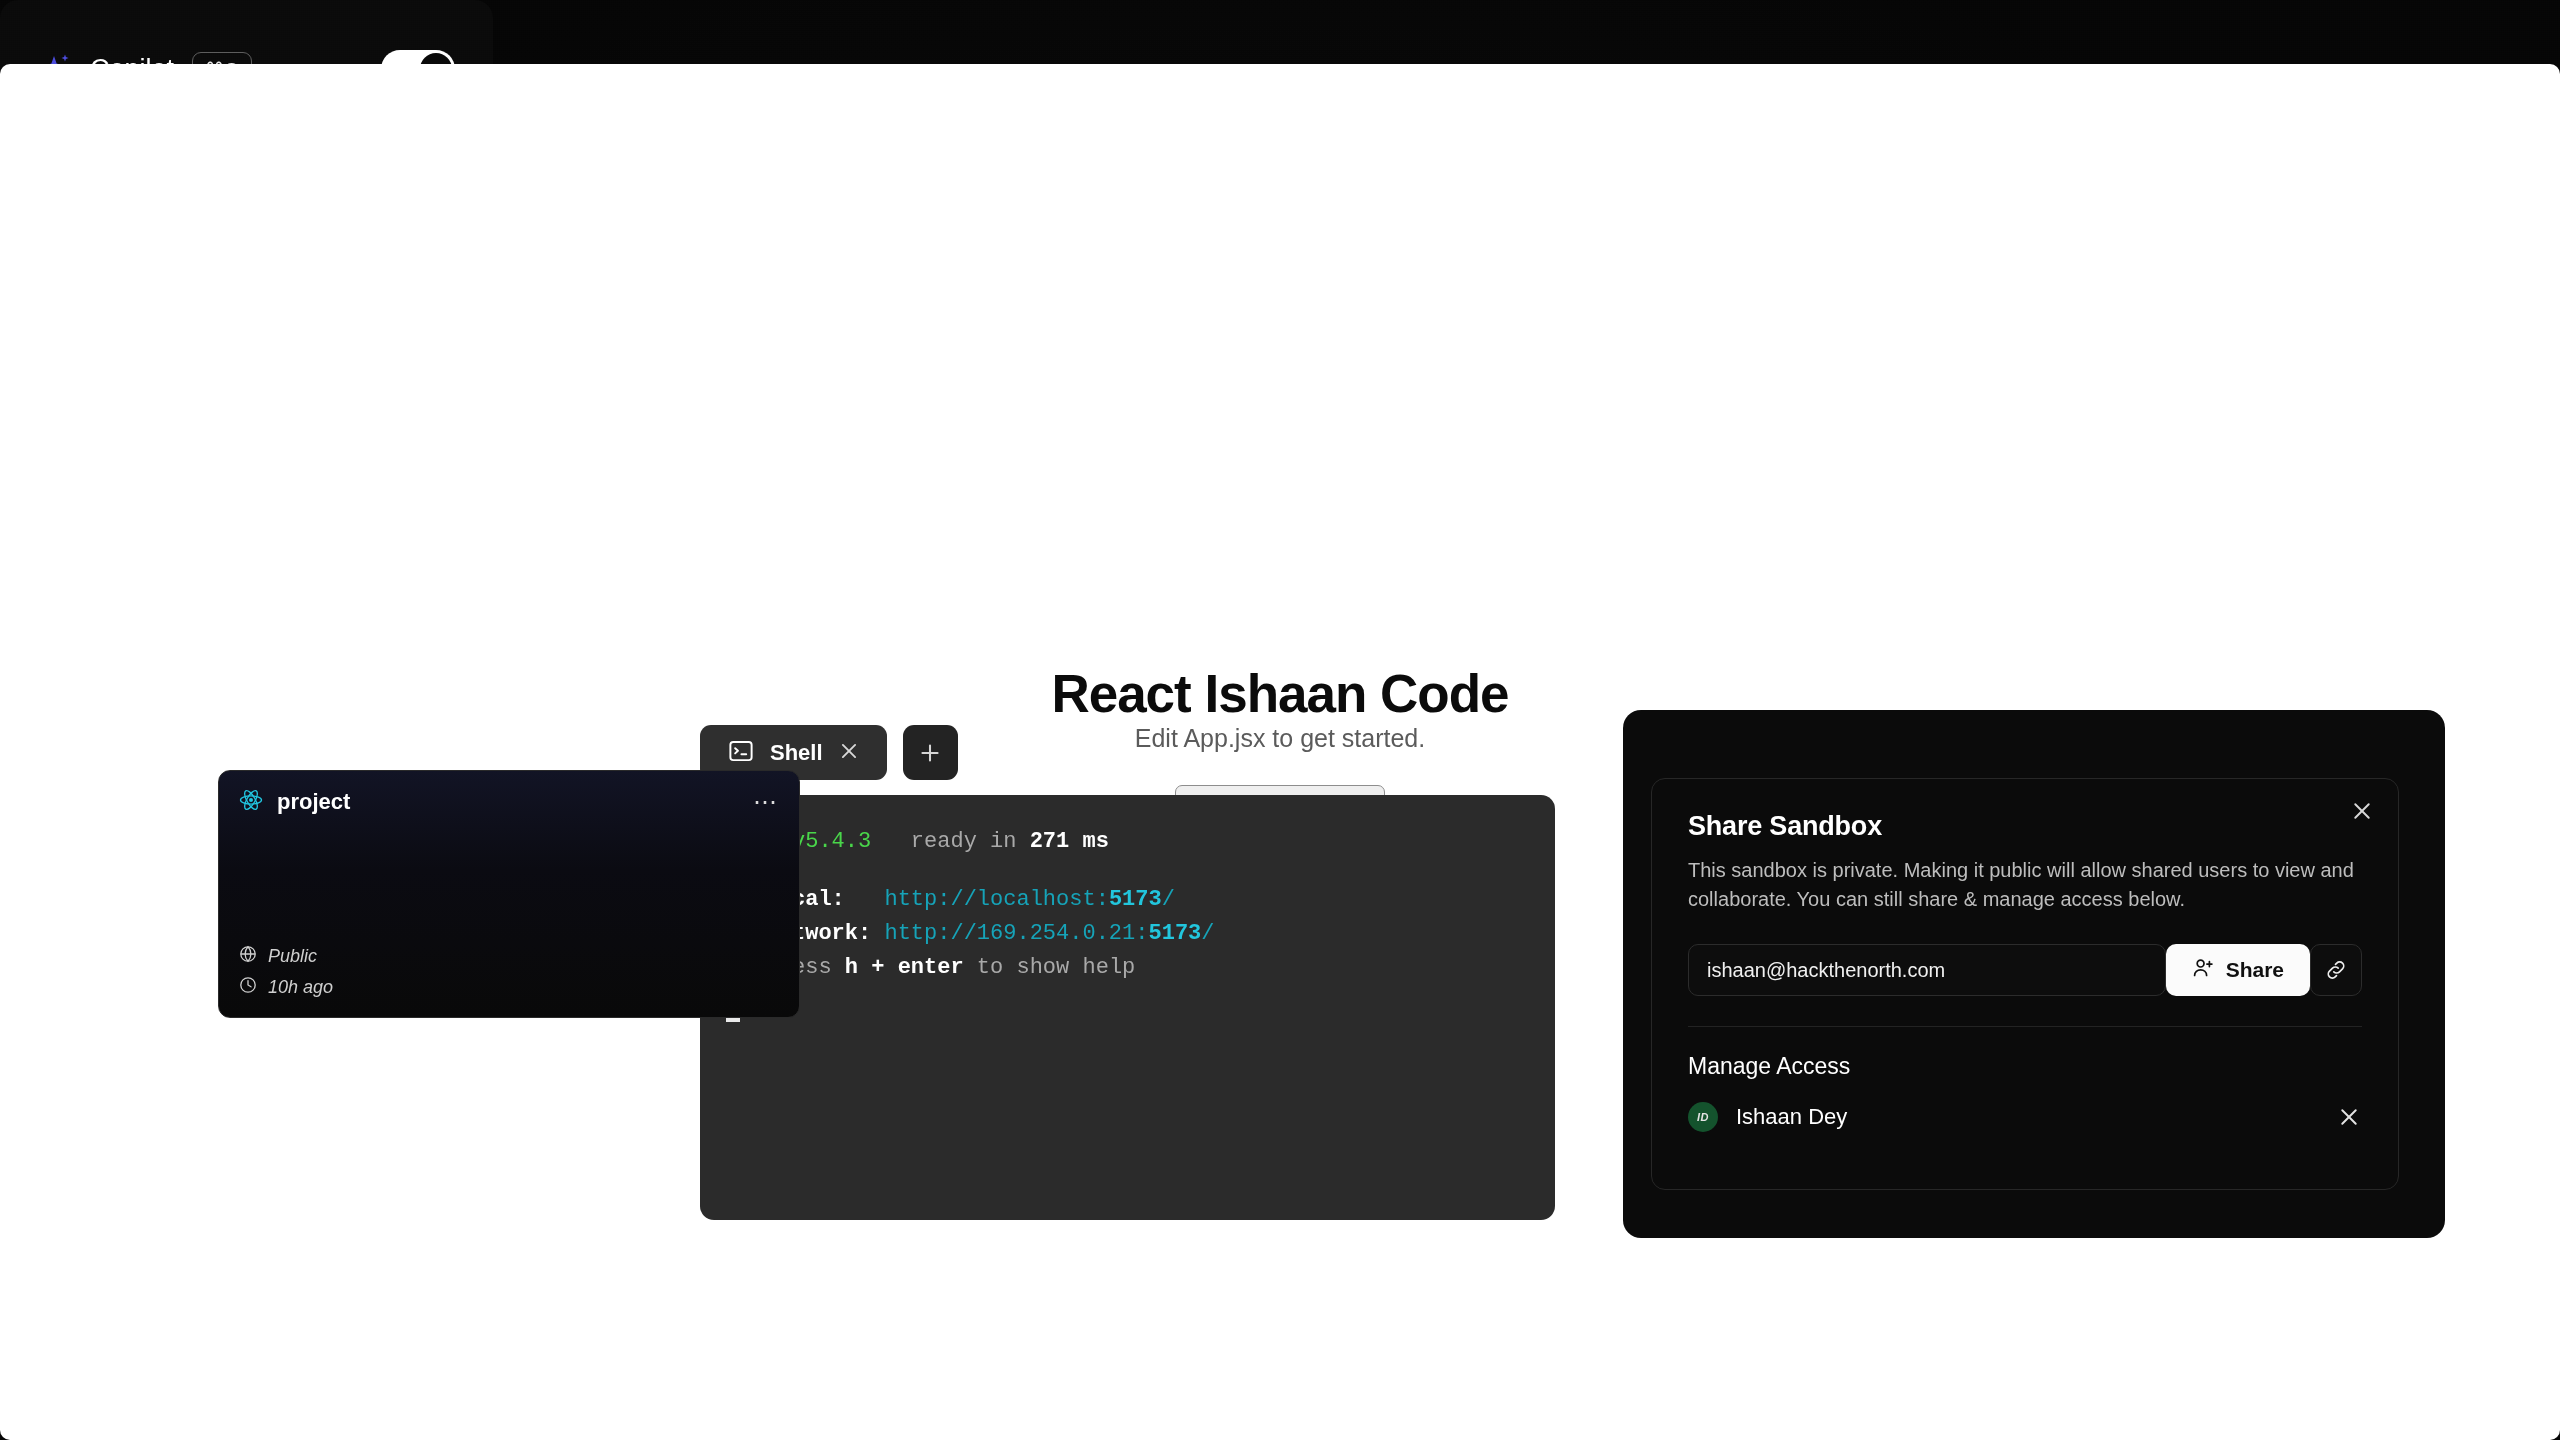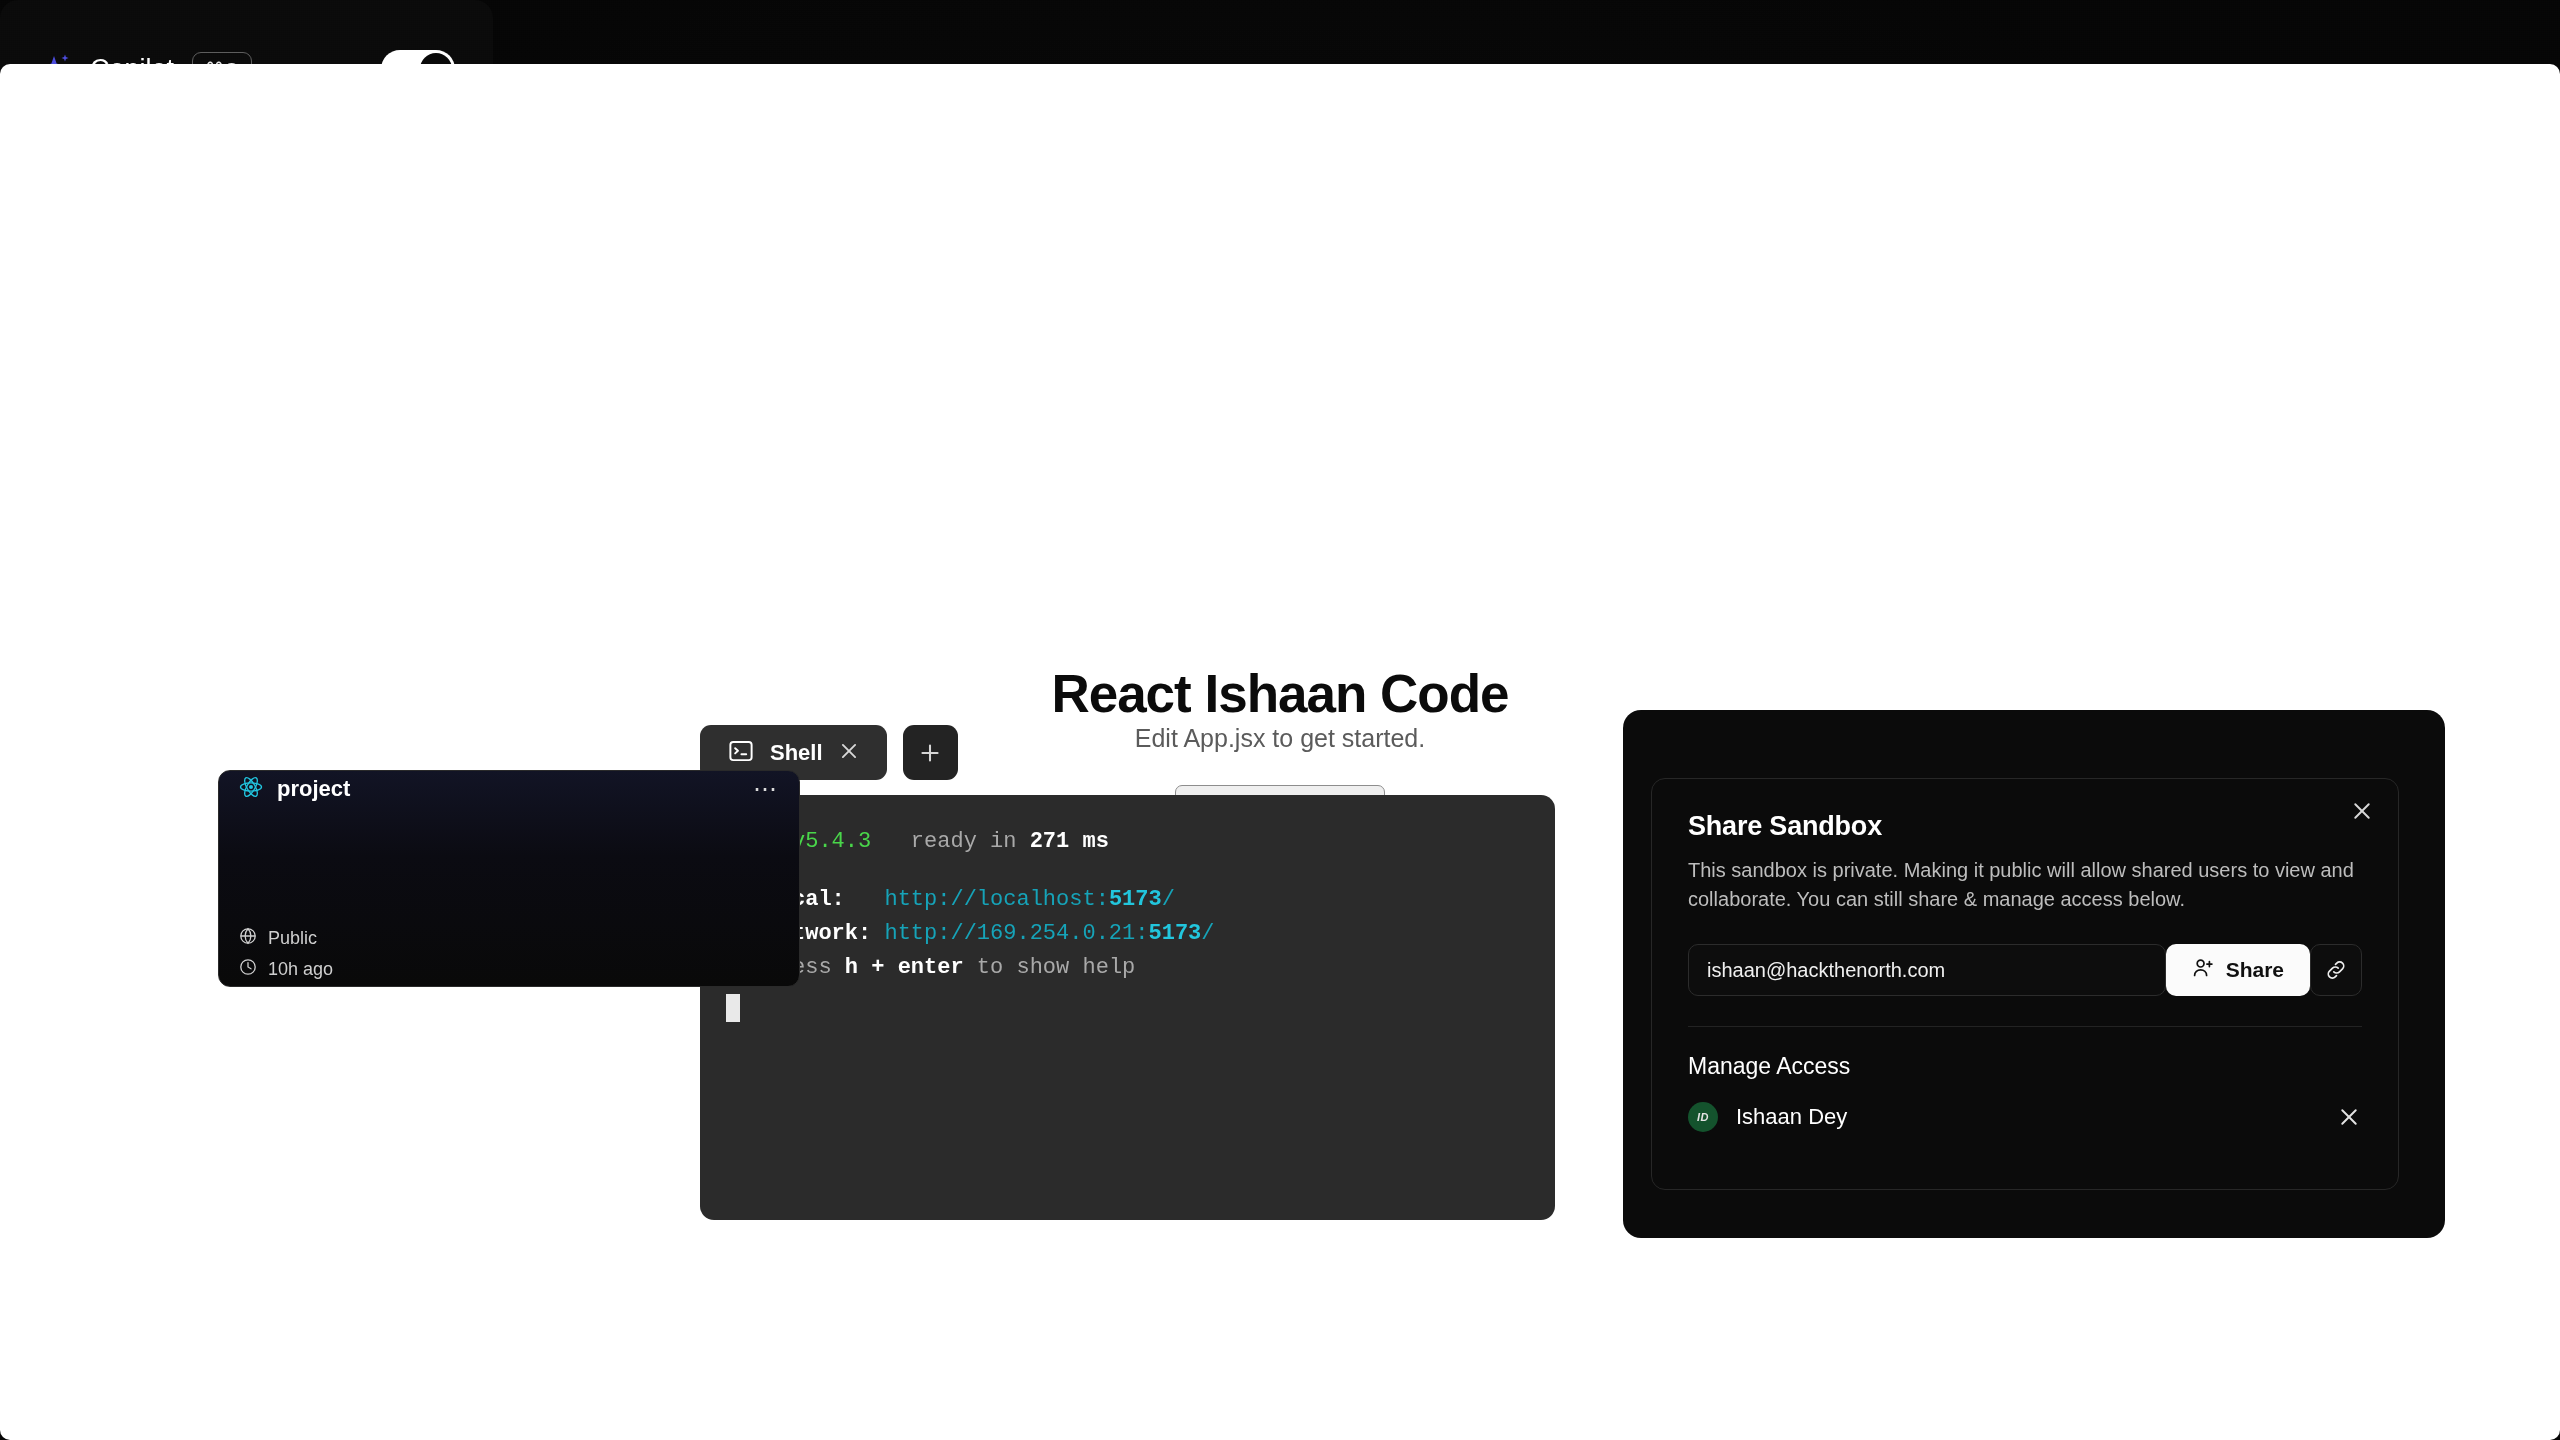--- a/index.html
+++ b/index.html
@@ -114,28 +114,28 @@
   #sb-side { width:196px; border-right:1px solid #1c1c1c; padding:18px 14px; }
   #new-project-btn { height:50px; border:1px solid #343434; border-radius:11px;
      background: linear-gradient(180deg,#181818,#0d0d0d);
      display:flex; align-items:center; justify-content:center; gap:12px; cursor:pointer; }
   #new-project-btn .lbl { font-size:21px; color:#fff; font-weight:500; }
   .sb-nav { display:flex; align-items:center; gap:14px; height:48px; padding-left:8px; cursor:pointer; margin-top:8px; }
   .sb-nav .lbl { font-size:20px; color:#fff; font-weight:500; }
   .sb-nav.inactive .lbl { color:#9a9a9a; font-weight:400; }
   #sb-main { flex:1; padding: 18px 22px; }
   #my-projects-title { font-size:26px; color:#fff; font-weight:700; letter-spacing:-.2px; }
-  #project-card { margin-top:20px; height:217px; border:1px solid #2a2a2a; border-radius:12px;
+  #project-card { margin-top:20px; height:248px; border:1px solid #2a2a2a; border-radius:12px;
      background: linear-gradient(180deg,#121425 0%, #0b0b12 40%, #090909 100%);
-     padding: 5px 20px; display:flex; flex-direction:column; cursor:pointer; position:relative; }
+     padding: 18px 20px; display:flex; flex-direction:column; cursor:pointer; position:relative; }
   #project-card-head { display:flex; align-items:center; gap:14px; }
   #project-card-name { font-size:22px; color:#fff; font-weight:700; flex:1; }
   #card-more { color:#dcdcdc; font-size:24px; letter-spacing:2px; line-height:10px; cursor:pointer; }
   #card-meta { margin-top:auto; display:flex; flex-direction:column; gap:8px; }
-  .meta-row { display:flex; align-items:center; gap:11px; font-size:18px; color:#cfcfcf; }
+  .meta-row { display:flex; align-items:center; gap:11px; font-size:18px; color:#cfcfcf;font-style:italic; }
 
   
   #share-outer { left:1623px; top:710px; width:822px; height:528px; background:#0b0b0b; border-radius:18px; }
   #share-modal { position:absolute; left:28px; top:68px; width:748px; height:412px;
      background:#0b0b0b; border:1px solid #272727; border-radius:14px; }
   #share-close { position:absolute; right:22px; top:18px; width:28px; height:28px;
      display:flex; align-items:center; justify-content:center; cursor:pointer; }
   #share-body { padding: 32px 36px 0 36px; }
   #share-title { font-size:27px; color:#fff; font-weight:700; letter-spacing:-.2px; }
   #share-desc { margin-top:14px; font-size:20px; color:#bdbdbd; line-height:1.45; max-width:680px; }

